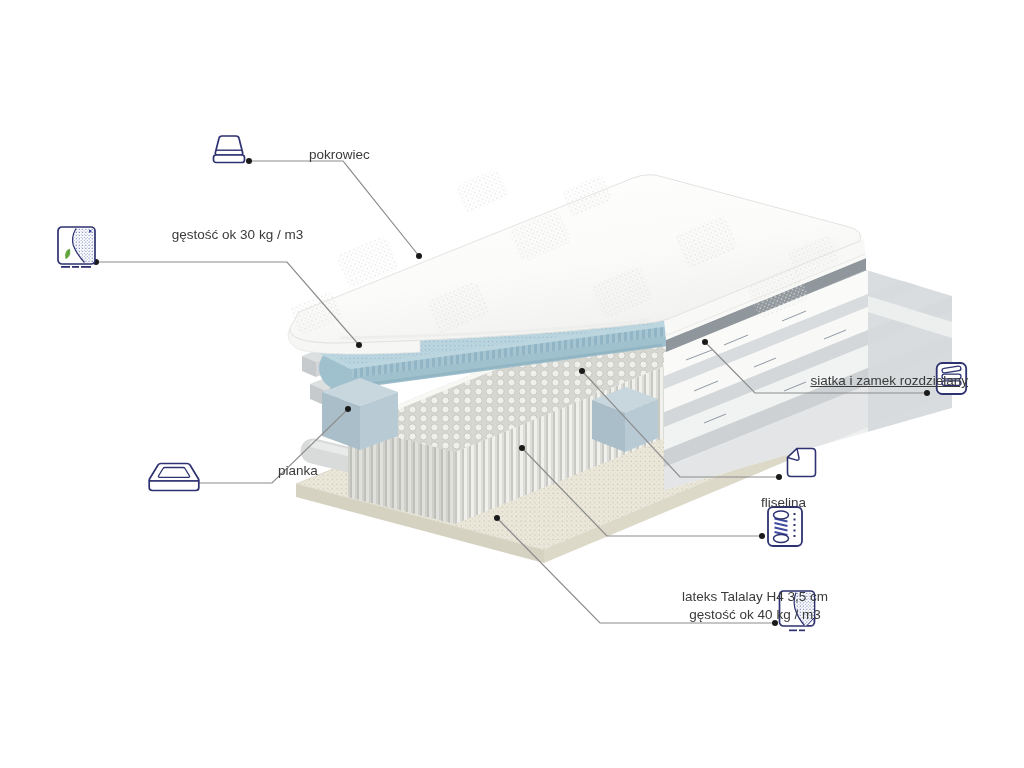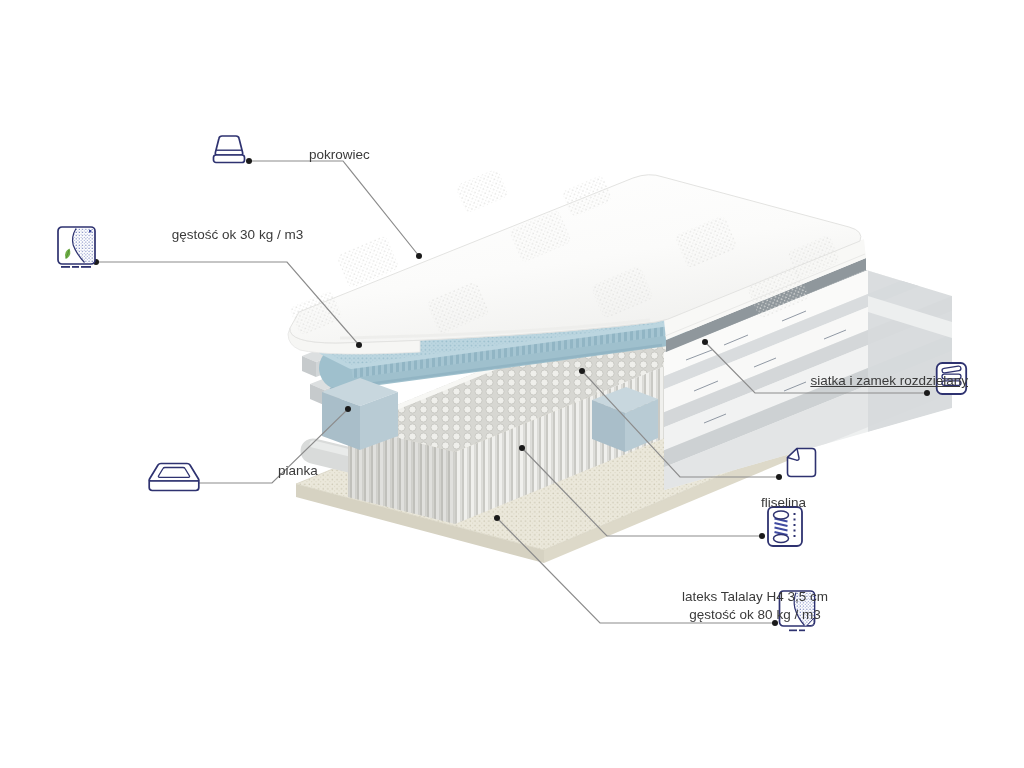--- a/index.html
+++ b/index.html
@@ -287,16 +287,16 @@
     <span>siatka i zamek rozdzielany</span>
   </div>
 
   <div class="lbl" style="left:715px;top:460px;margin-top:34px;">
     <span>fliselina</span>
   </div>
 
 
   <div class="lbl center" style="left:621px;top:588px;width:176px;">
     <span>lateks Talalay H4 3,5 cm</span>
-    <span>gęstość ok 80 kg / m3</span>
+    <span>gęstość ok 40 kg / m3</span>
   </div>
 
 </div>
 
 </body></html>

